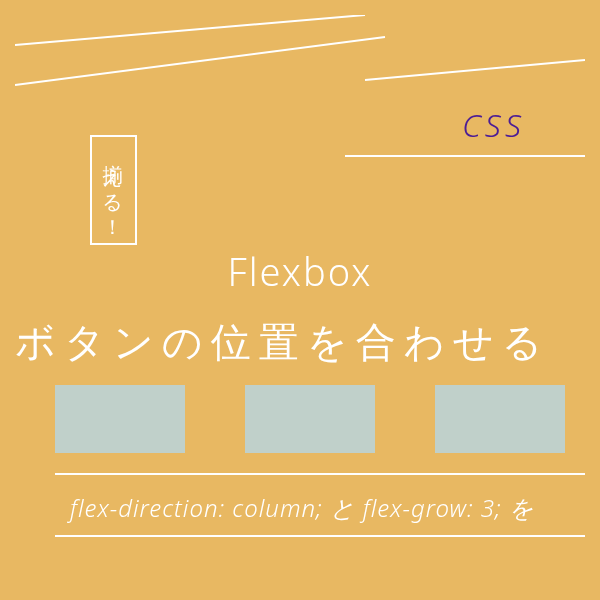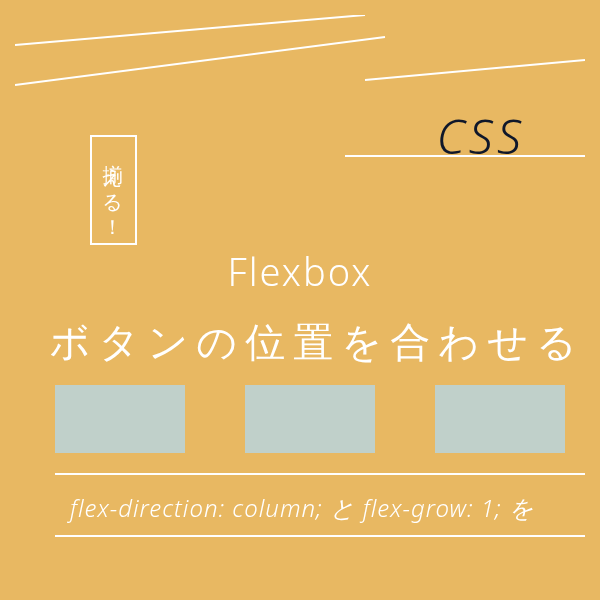--- a/index.html
+++ b/index.html
@@ -28,23 +28,23 @@
       top: 0;
       left: 0;
       width: 100%;
       height: 100%;
       pointer-events: none;
     }
     .category-label {
       position: absolute;
       top: 88px;
       right: 60px;
-      font-size: 48px;
+      font-size: 32px;
       font-weight: 300;
-      color: #0f172a;
+      color: #4c1d95;
       letter-spacing: 4px;
       font-style: italic;
     }
     .category-underline {
       position: absolute;
       top: 140px;
       right: 0;
       width: 240px;
       height: 2px;
       background: #fff;
@@ -77,21 +77,21 @@
       font-weight: 300;
       letter-spacing: 2px;
       text-align: right;
     }
     .main-title-2 {
       position: absolute;
       top: 298px;
       left: 50%;
       transform: translateX(-50%);
       width: 100%;
-      text-align: right;
+      text-align: left;
       font-size: 40px;
       color: #fff;
       font-weight: 300;
       letter-spacing: 8px;
       white-space: nowrap;
     }
     .card-row {
       position: absolute;
       top: 370px;
       left: 40px;
@@ -151,15 +151,15 @@
   <div class="main-title-1">Flexbox</div>
   <div class="main-title-2">ボタンの位置を合わせる</div>
 
   <div class="card-row">
     <div class="card"></div>
     <div class="card"></div>
     <div class="card"></div>
   </div>
 
   <div class="bottom-line"></div>
-  <div class="code-text">flex-direction: column; と flex-grow: 1; を</div>
+  <div class="code-text">flex-direction: column; と flex-grow: 3; を</div>
   <div class="bottom-line-2"></div>
 </div>
 
 </body></html>

